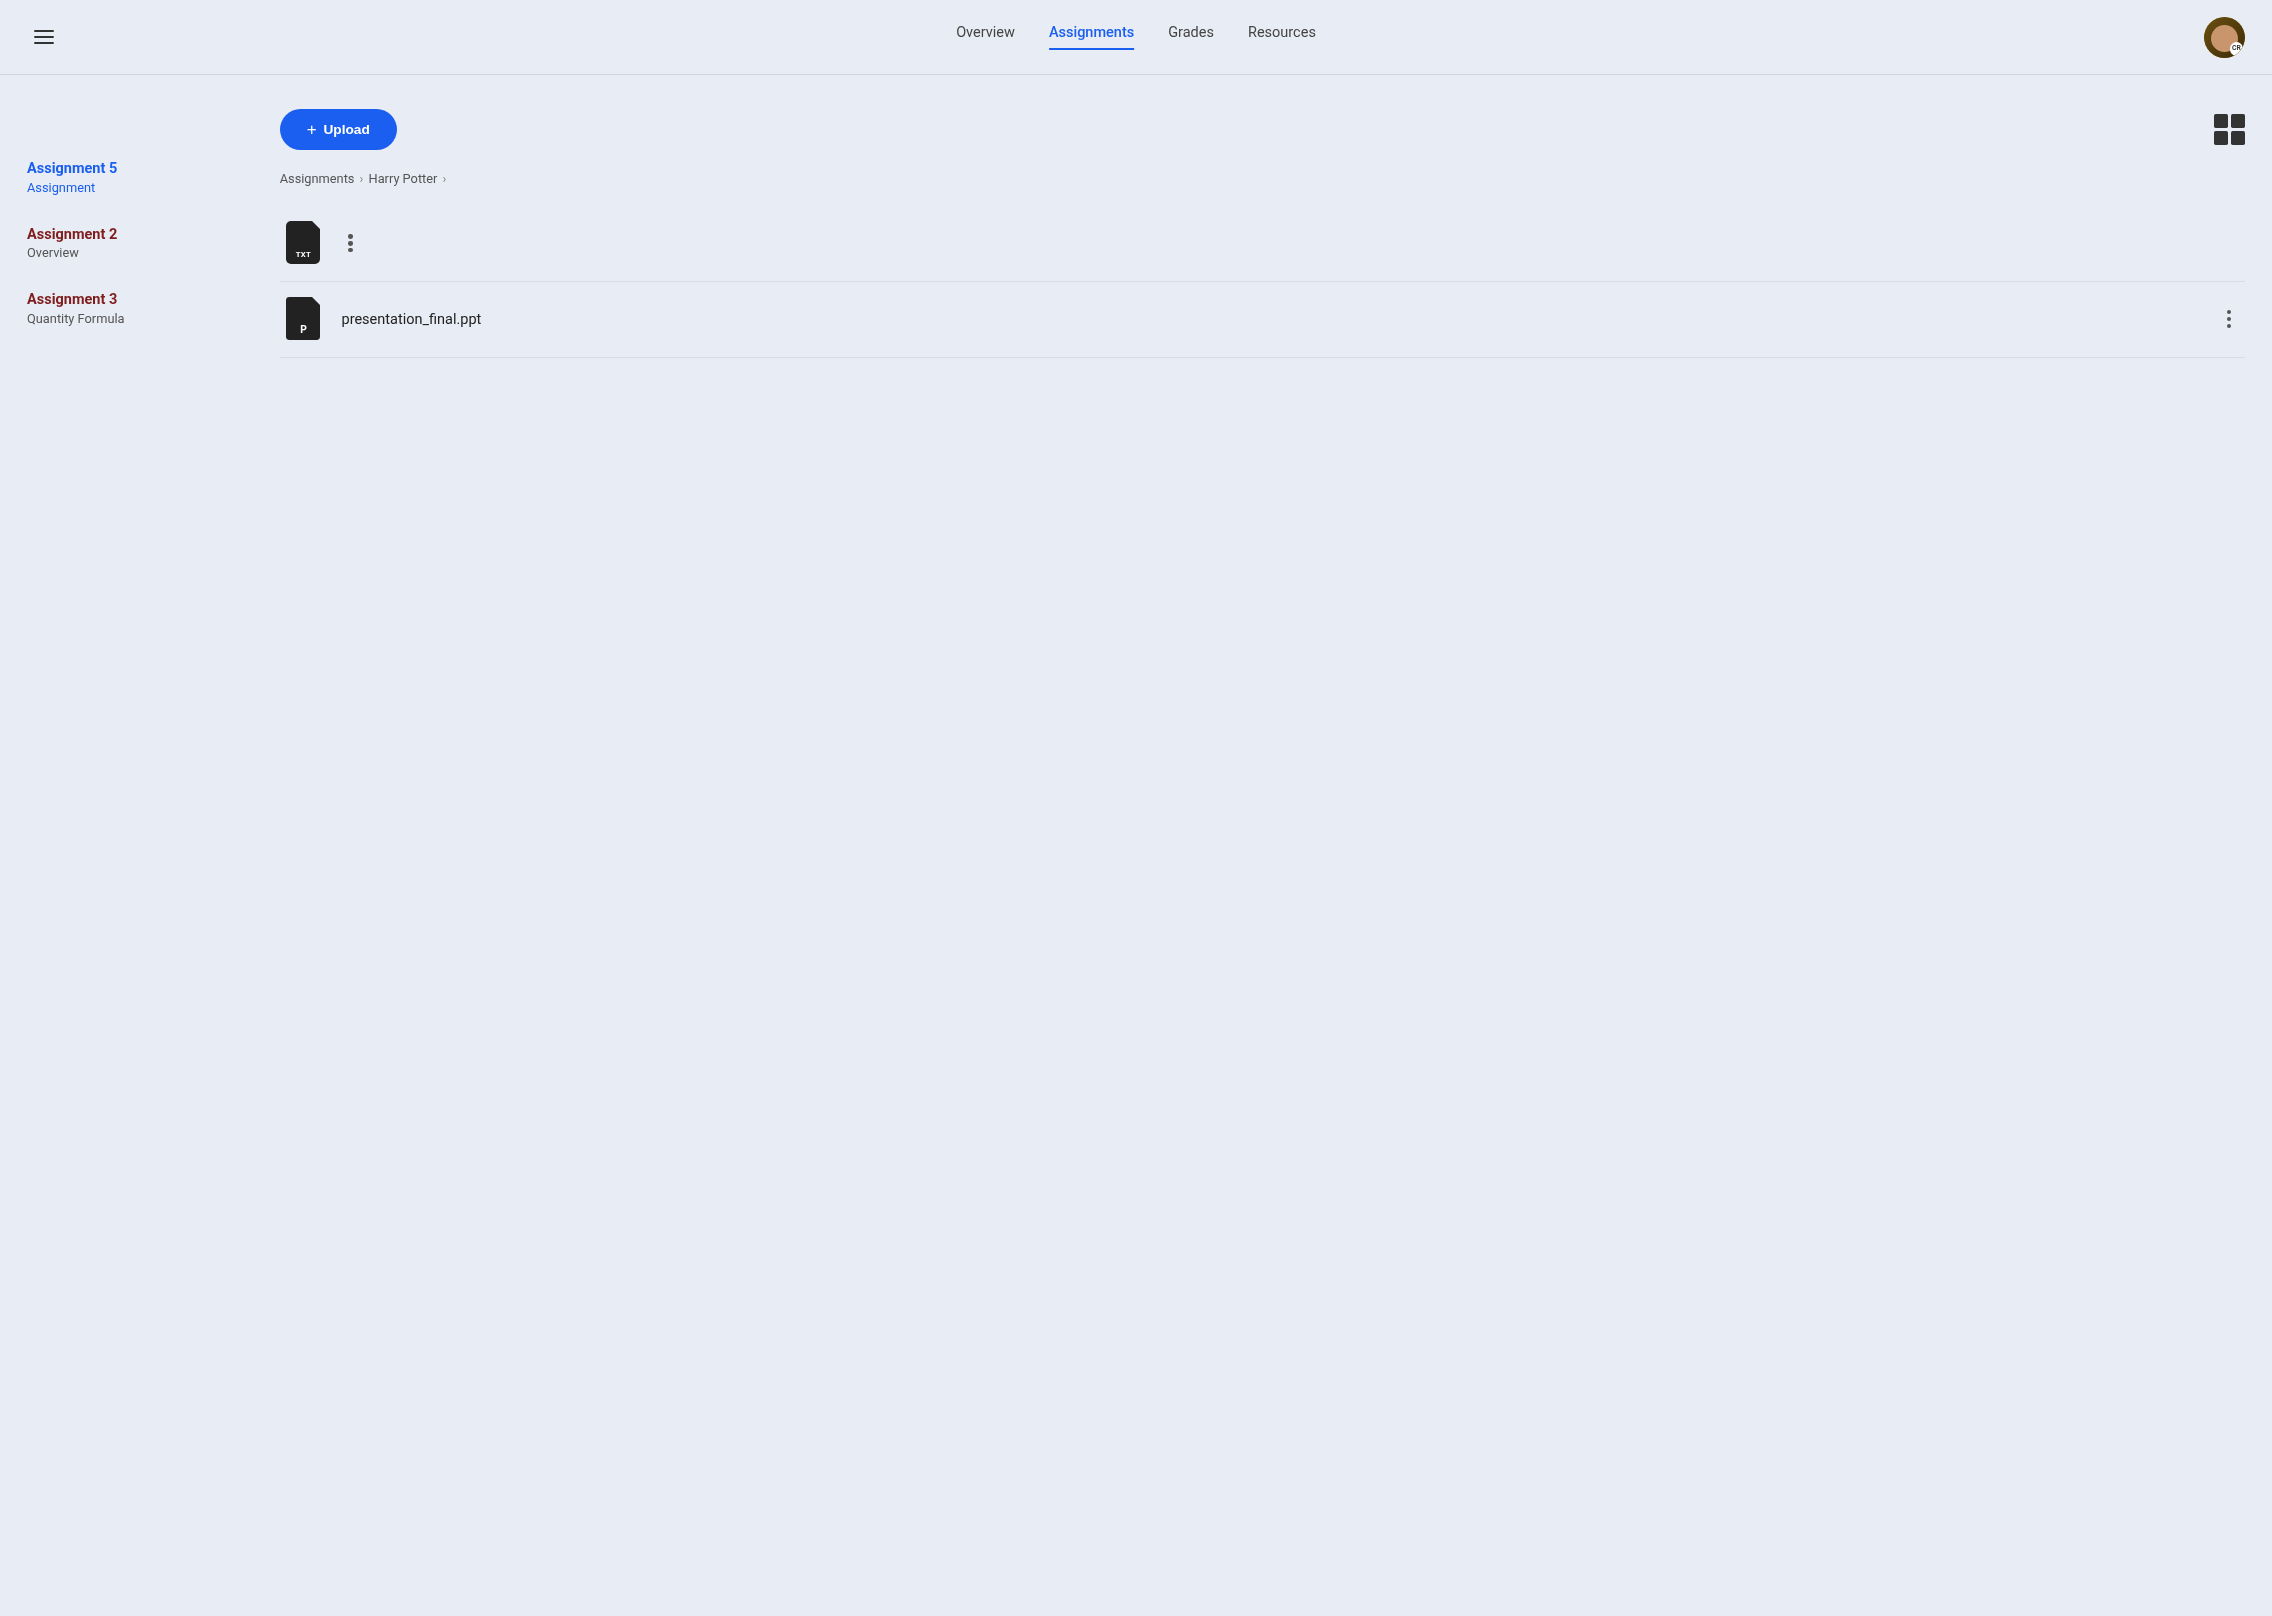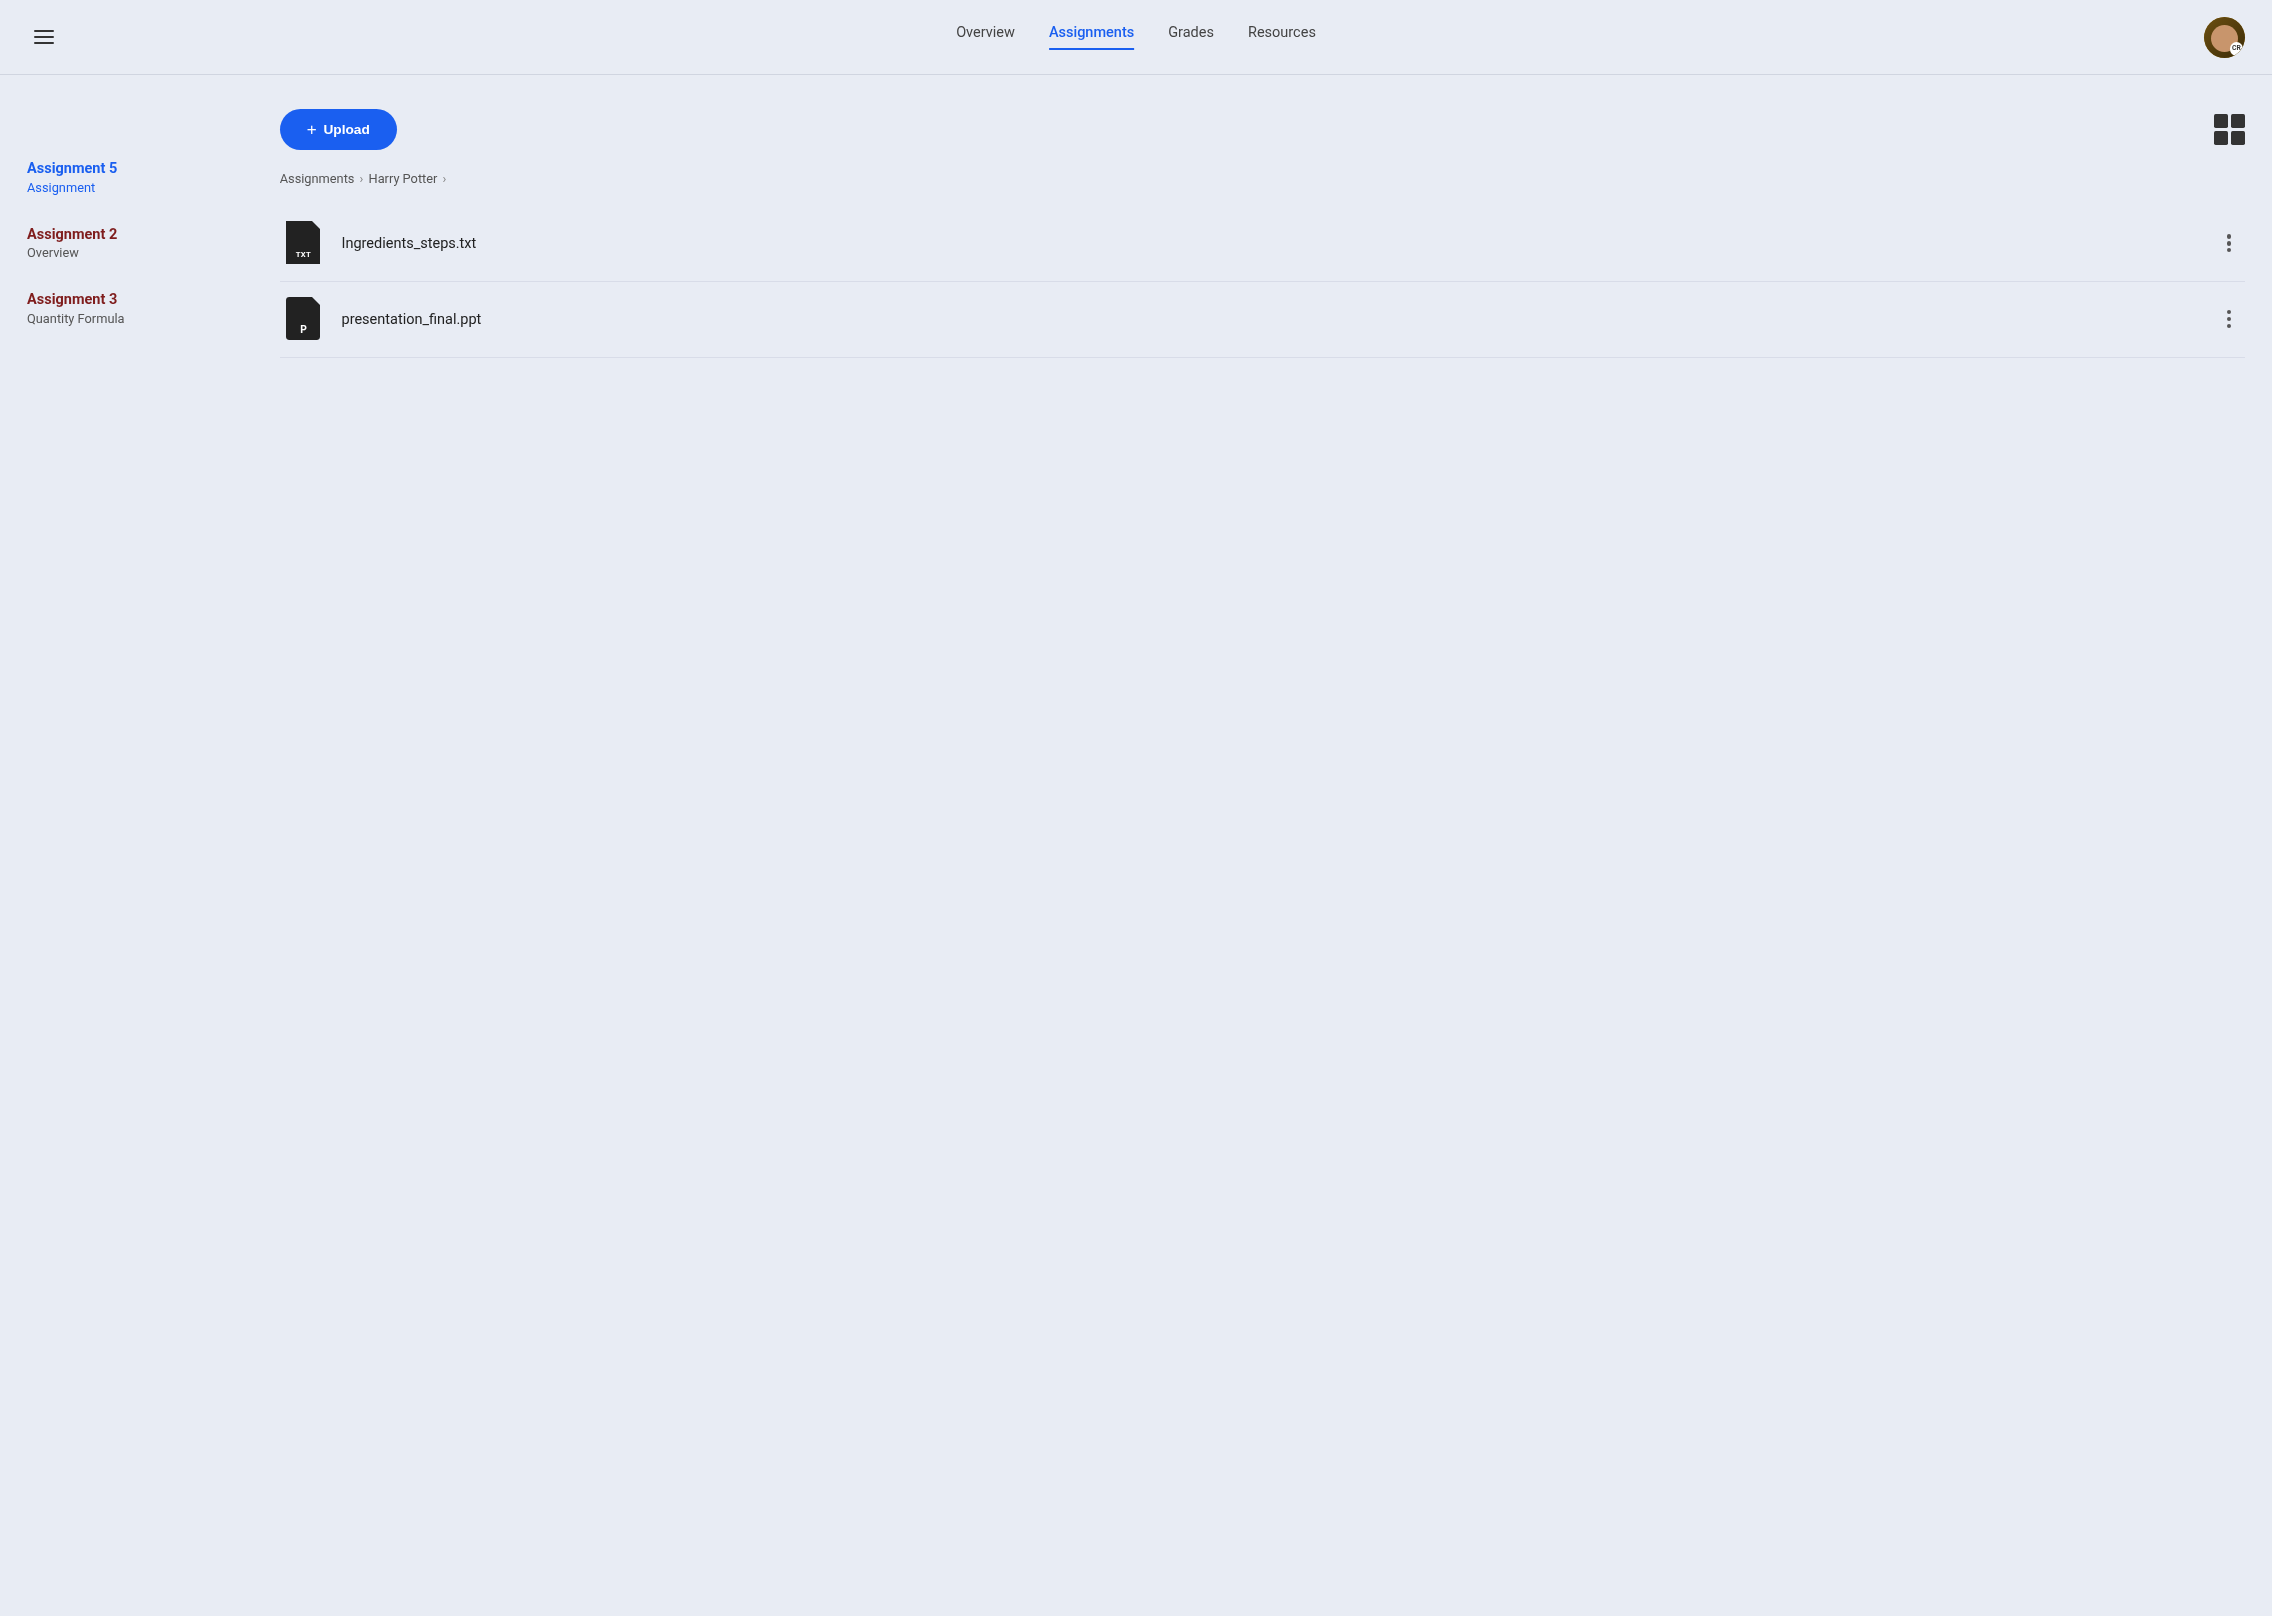--- a/index.html
+++ b/index.html
@@ -263,21 +263,21 @@
       width: 38px;
       height: 44px;
       margin-right: 17px;
       flex-shrink: 0;
       position: relative;
     }
 
     
     .file-icon-txt {
       background: #222;
-      border-radius: 0;
+      border-radius: 5px;
       width: 34px;
       height: 43px;
       display: flex;
       align-items: flex-end;
       justify-content: center;
       padding-bottom: 5.1px;
       position: relative;
     }
 
     .file-icon-txt::before {
@@ -419,21 +419,20 @@
 
 
     <div class="file-list">
 
     <div class="file-item">
           <div class="file-icon">
             <div class="file-icon-txt">
               <span>TXT</span>
             </div>
           </div>
-          <span class="file-name">Ingredients_steps.txt</span>
           <div class="file-menu">
             <span></span>
             <span></span>
             <span></span>
           </div>
         </div>
         <div class="file-item">
           <div class="file-icon">
             <div class="file-icon-ppt">
               <span>P</span>

